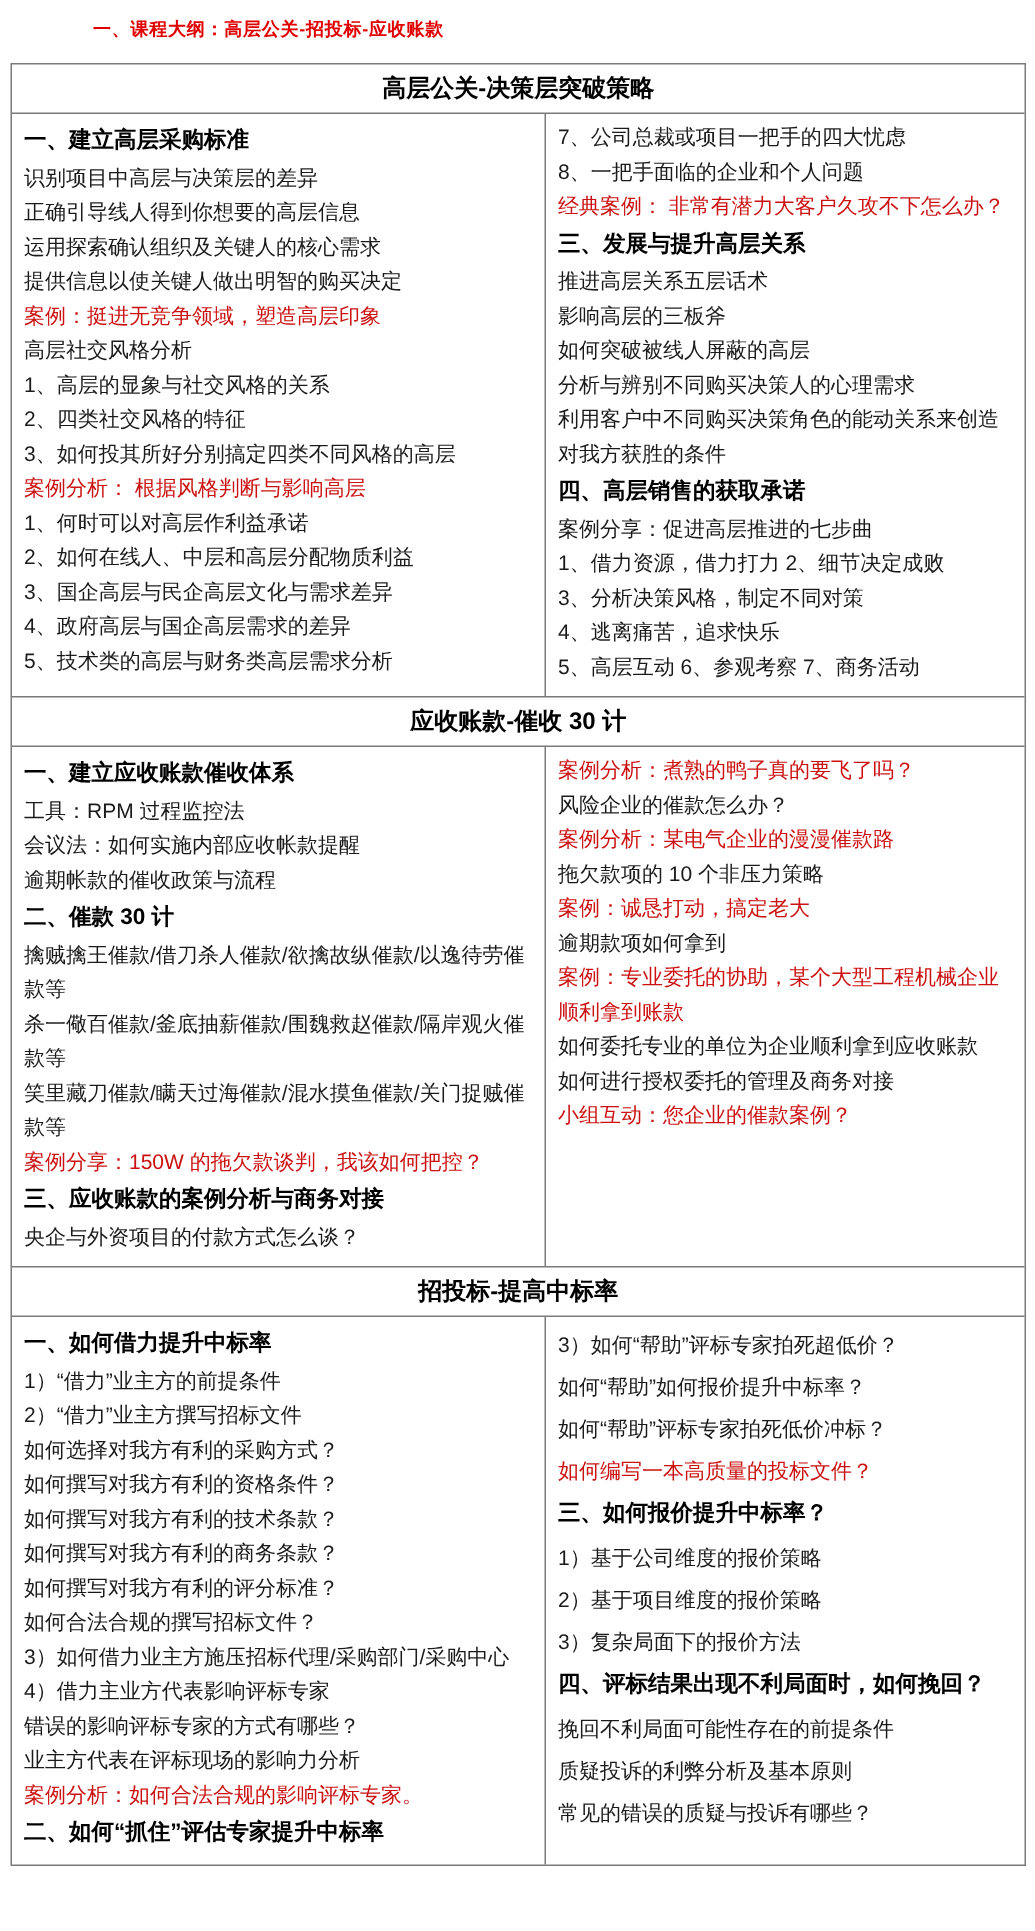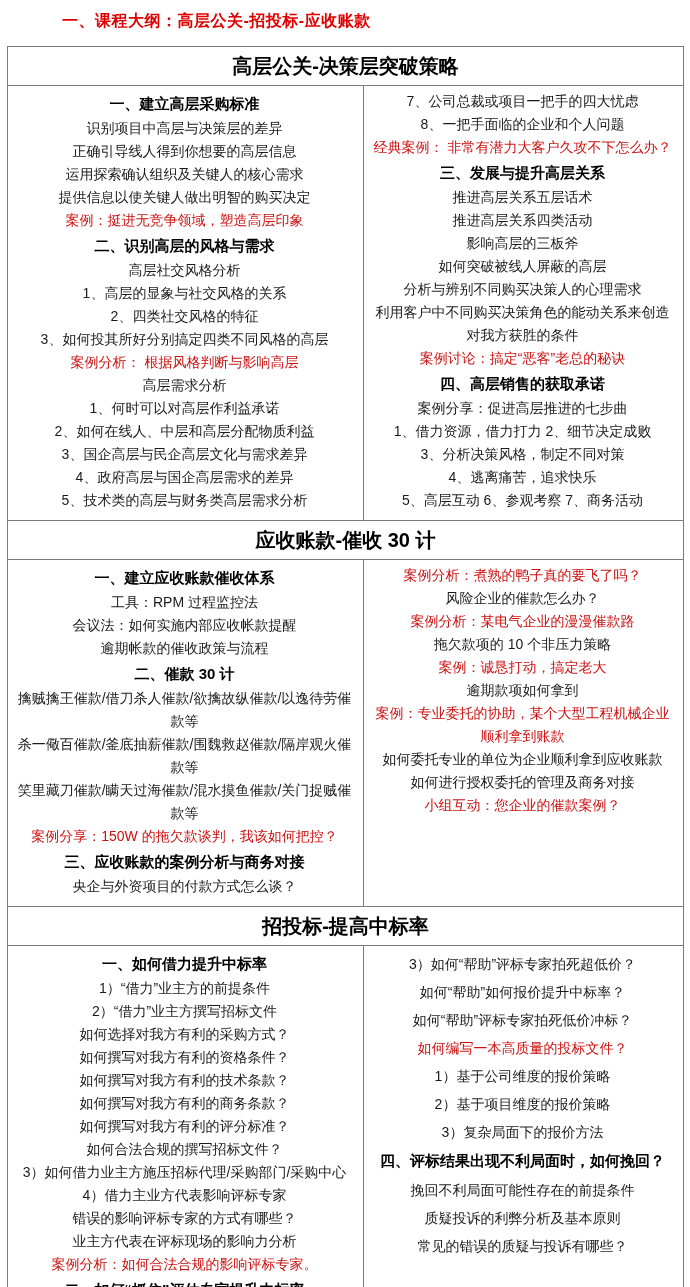--- a/index.html
+++ b/index.html
@@ -12,47 +12,46 @@
     width: 690px;
     min-height: 1287px;
     background: #ffffff;
     box-sizing: border-box;
     position: relative;
   }
   .doc-title {
     margin: 0;
     padding: 11px 0 12px 62px;
     color: #e00000;
-    font-size: 16px;
+    font-size: 12px;
     font-weight: bold;
     letter-spacing: 0.5px;
   }
   .outline-table {
     margin: 2px 6px 0 7px;
     border: 1px solid #7a7a7a;
     background: #ffffff;
   }
   .sec-header {
     border-bottom: 1px solid #7a7a7a;
     text-align: center;
     font-weight: bold;
-    font-size: 20px;
+    font-size: 16px;
     color: #000000;
     padding: 6px 0 5px 0;
   }
   .sec-body {
     display: flex;
     align-items: stretch;
     border-bottom: 1px solid #7a7a7a;
   }
   .section:last-child .sec-body { border-bottom: none; }
   .cell {
     box-sizing: border-box;
     padding: 4px 10px 8px 8px;
-    text-align: center;
   }
   .cell.left {
     width: 356px;
     border-right: 1px solid #7a7a7a;
   }
   .cell.right { flex: 1; }
   .line {
     font-size: 14px;
     line-height: 23px;
     color: #1a1a1a;
@@ -79,45 +78,41 @@
     <div class="section">
       <div class="sec-header">高层公关-决策层突破策略</div>
       <div class="sec-body">
         <div class="cell left">
             <div class="line b">一、建立高层采购标准</div>
             <div class="line ">识别项目中高层与决策层的差异</div>
             <div class="line ">正确引导线人得到你想要的高层信息</div>
             <div class="line ">运用探索确认组织及关键人的核心需求</div>
             <div class="line ">提供信息以使关键人做出明智的购买决定</div>
             <div class="line r">案例：挺进无竞争领域，塑造高层印象</div>
-            <div class="line b">二、识别高层的风格与需求</div>
             <div class="line ">高层社交风格分析</div>
             <div class="line ">1、高层的显象与社交风格的关系</div>
             <div class="line ">2、四类社交风格的特征</div>
             <div class="line ">3、如何投其所好分别搞定四类不同风格的高层</div>
             <div class="line r">案例分析： 根据风格判断与影响高层</div>
-            <div class="line ">高层需求分析</div>
             <div class="line ">1、何时可以对高层作利益承诺</div>
             <div class="line ">2、如何在线人、中层和高层分配物质利益</div>
             <div class="line ">3、国企高层与民企高层文化与需求差异</div>
             <div class="line ">4、政府高层与国企高层需求的差异</div>
             <div class="line ">5、技术类的高层与财务类高层需求分析</div>
           </div>
         <div class="cell right">
             <div class="line ">7、公司总裁或项目一把手的四大忧虑</div>
             <div class="line ">8、一把手面临的企业和个人问题</div>
             <div class="line r">经典案例： 非常有潜力大客户久攻不下怎么办？</div>
             <div class="line b">三、发展与提升高层关系</div>
             <div class="line ">推进高层关系五层话术</div>
-            <div class="line ">推进高层关系四类活动</div>
             <div class="line ">影响高层的三板斧</div>
             <div class="line ">如何突破被线人屏蔽的高层</div>
             <div class="line ">分析与辨别不同购买决策人的心理需求</div>
             <div class="line ">利用客户中不同购买决策角色的能动关系来创造对我方获胜的条件</div>
-            <div class="line r">案例讨论：搞定“恶客”老总的秘诀</div>
             <div class="line b">四、高层销售的获取承诺</div>
             <div class="line ">案例分享：促进高层推进的七步曲</div>
             <div class="line ">1、借力资源，借力打力    2、细节决定成败</div>
             <div class="line ">3、分析决策风格，制定不同对策</div>
             <div class="line ">4、逃离痛苦，追求快乐</div>
             <div class="line ">5、高层互动 6、参观考察 7、商务活动</div>
           </div>
       </div>
     </div>
 
@@ -170,20 +165,21 @@
             <div class="line ">错误的影响评标专家的方式有哪些？</div>
             <div class="line ">业主方代表在评标现场的影响力分析</div>
             <div class="line r">案例分析：如何合法合规的影响评标专家。</div>
             <div class="line b">二、如何“抓住”评估专家提升中标率</div>
           </div>
         <div class="cell right loose">
             <div class="line ">3）如何“帮助”评标专家拍死超低价？</div>
             <div class="line ">如何“帮助”如何报价提升中标率？</div>
             <div class="line ">如何“帮助”评标专家拍死低价冲标？</div>
             <div class="line r">如何编写一本高质量的投标文件？</div>
+            <div class="line b">三、如何报价提升中标率？</div>
             <div class="line ">1）基于公司维度的报价策略</div>
             <div class="line ">2）基于项目维度的报价策略</div>
             <div class="line ">3）复杂局面下的报价方法</div>
             <div class="line b">四、评标结果出现不利局面时，如何挽回？</div>
             <div class="line ">挽回不利局面可能性存在的前提条件</div>
             <div class="line ">质疑投诉的利弊分析及基本原则</div>
             <div class="line ">常见的错误的质疑与投诉有哪些？</div>
           </div>
       </div>
     </div>

